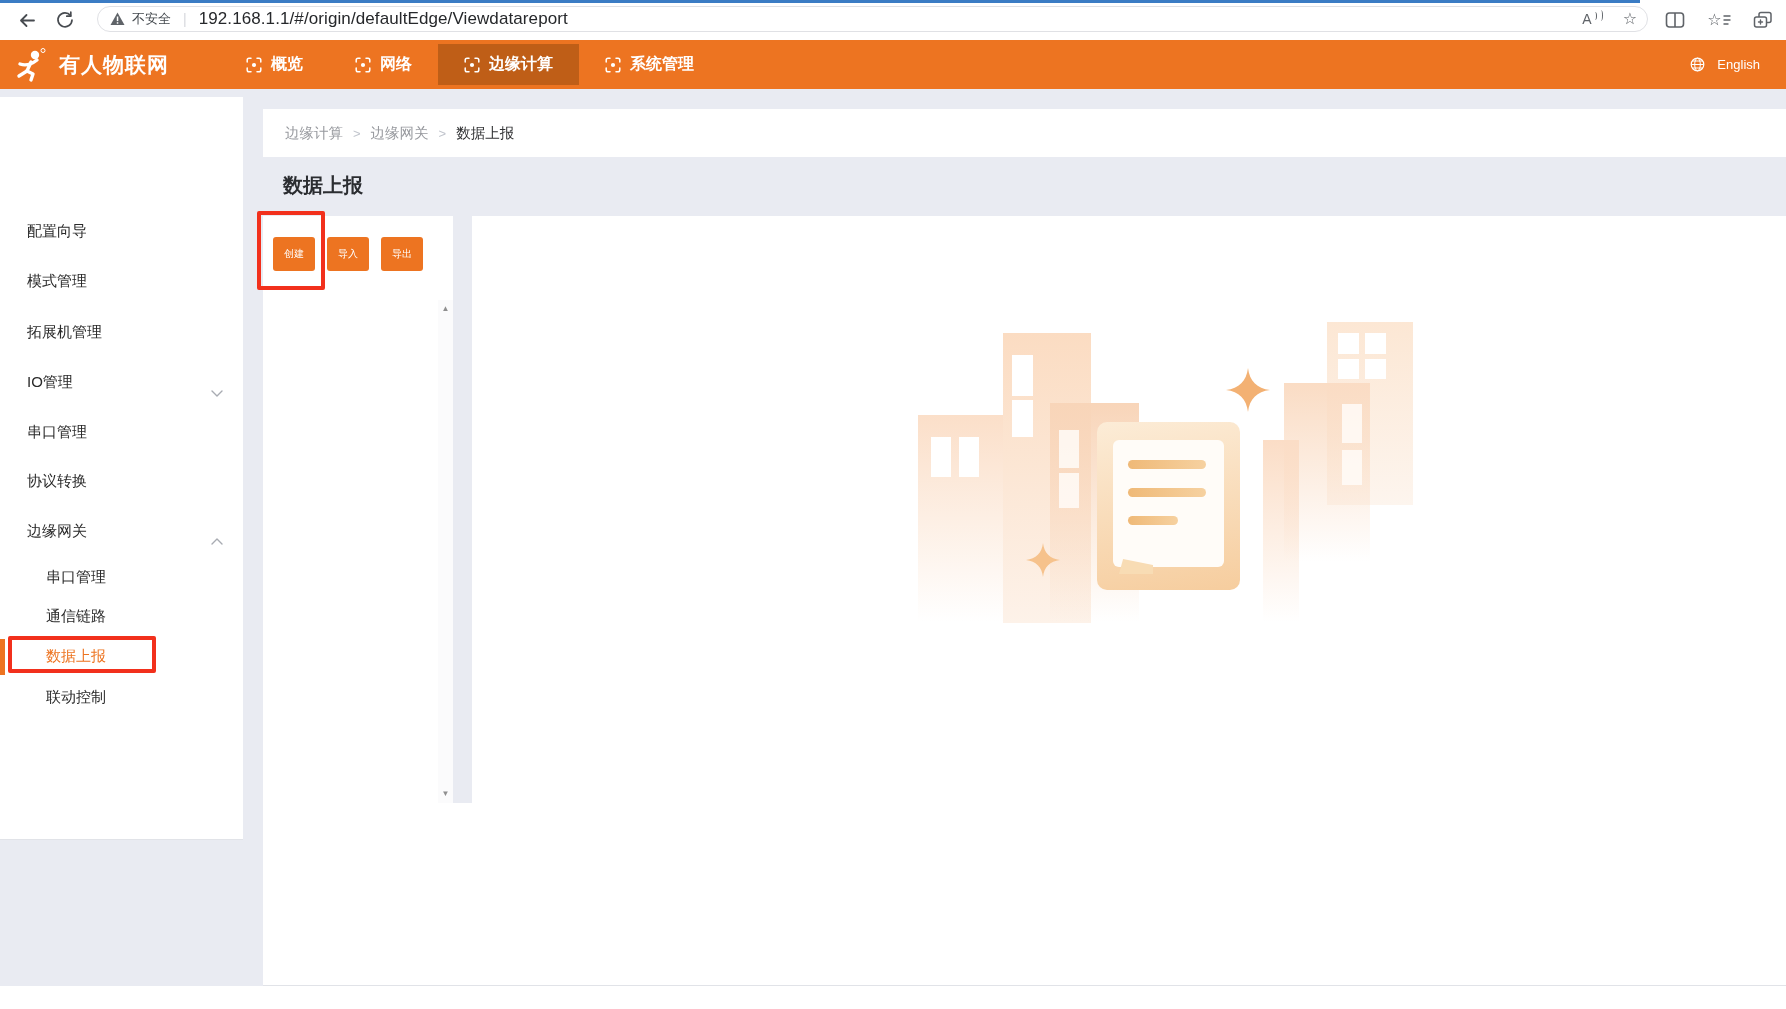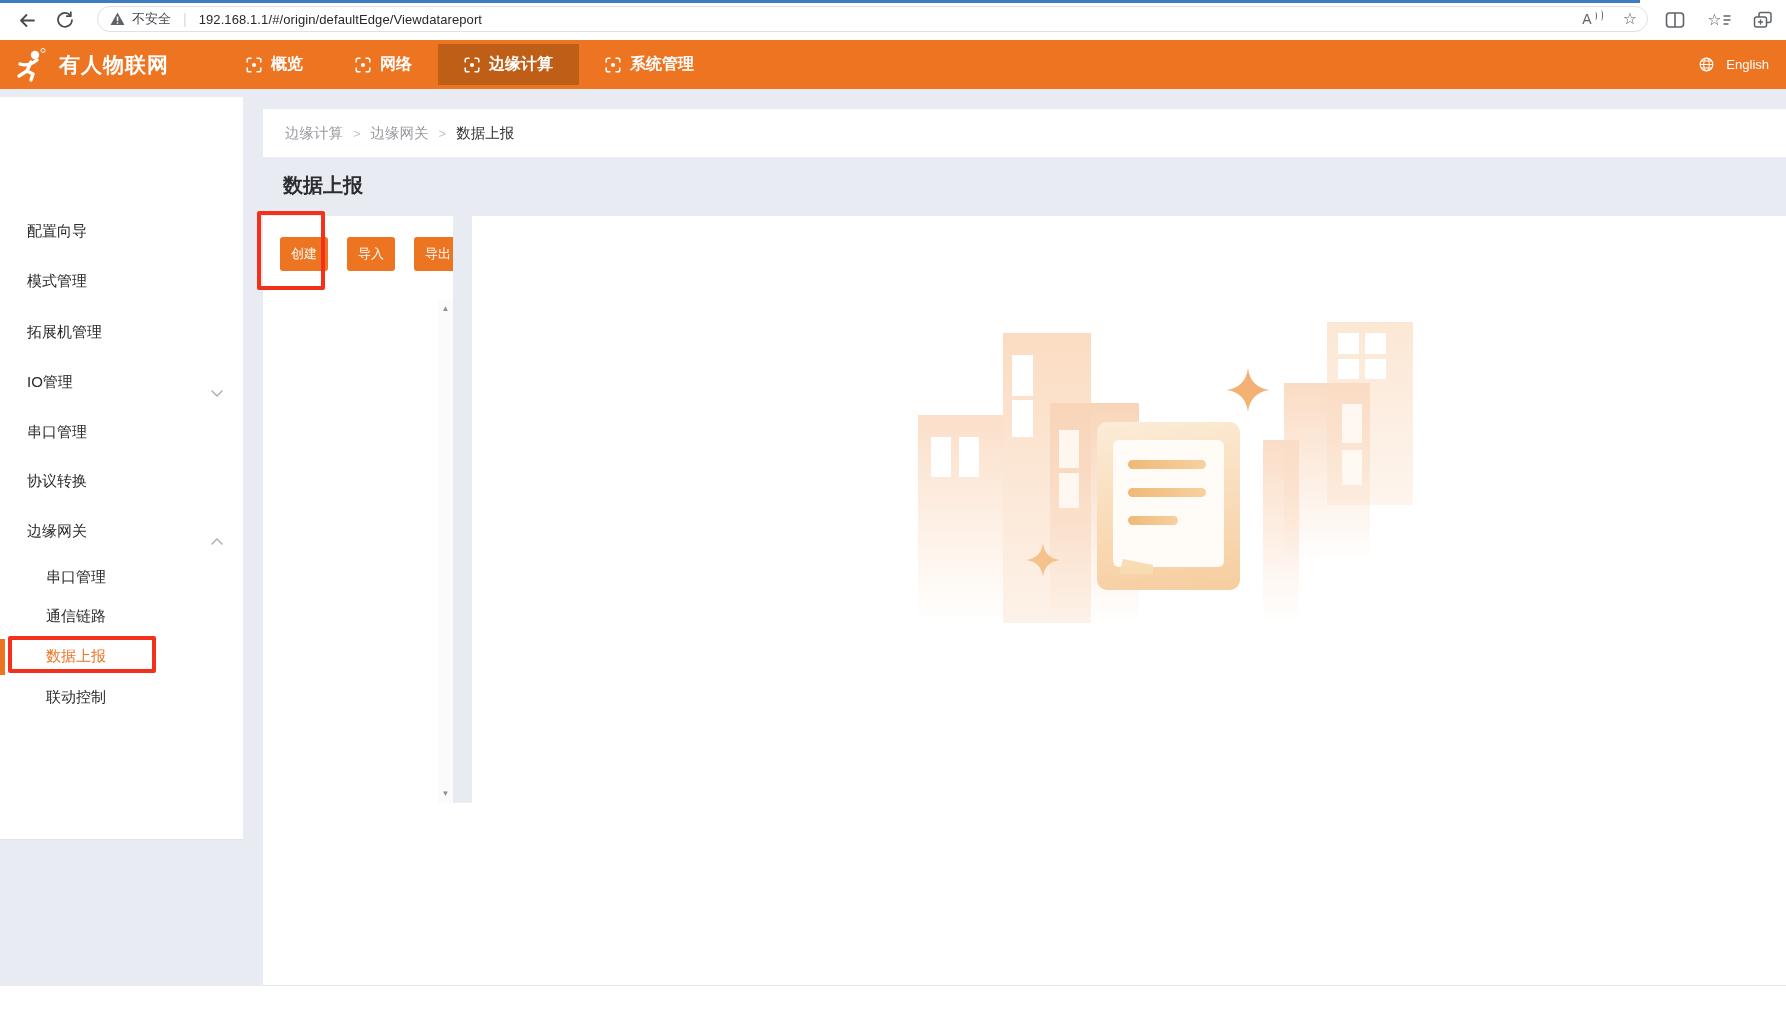--- a/index.html
+++ b/index.html
@@ -6,33 +6,33 @@
   .page{position:relative;width:1786px;height:1009px;background:#fff;overflow:hidden;
         font-family:"Liberation Sans","DejaVu Sans",sans-serif;}
   
   .browser-bar{position:absolute;left:0;top:0;width:1786px;height:40px;background:#fff;}
   .top-line{position:absolute;left:0;top:0;width:1640px;height:3px;background:#3b7cc4;}
   .nav-ico{position:absolute;top:7px;width:26px;height:26px;display:flex;align-items:center;justify-content:center;cursor:pointer;}
   .addr-pill{position:absolute;left:97px;top:6px;width:1551px;height:26px;border:1px solid #e0e1e5;
              border-radius:14px;background:#fff;display:flex;align-items:center;box-sizing:border-box;}
   .addr-sec{display:flex;align-items:center;gap:7px;margin-left:12px;color:#454a4f;font-size:13px;}
   .addr-sep{color:#d6d8dc;margin:0 12px;font-size:14px;}
-  .addr-url{color:#26282b;font-size:13px;letter-spacing:.1px;}
+  .addr-url{color:#26282b;font-size:17px;letter-spacing:.1px;}
   .pill-right{position:absolute;right:10px;top:0;height:24px;display:flex;align-items:center;gap:20px;color:#5f6368;}
   .readaloud{font-size:14px;color:#5f6368;display:flex;align-items:flex-start;}
   .readaloud .arc{display:inline-block;width:3px;height:8px;border-right:1.4px solid #5f6368;border-radius:50%;margin-left:1.5px;margin-top:1px;}
   .star-glyph{font-size:16px;color:#5f6368;line-height:1;}
   
   .header{position:absolute;left:0;top:40px;width:1786px;height:49px;background:#ed7421;display:flex;align-items:center;}
   .brand{display:flex;align-items:center;gap:9px;padding-left:14px;width:178px;}
   .brand-text{color:#fff;font-size:21px;font-weight:bold;letter-spacing:1px;}
   .tabs{display:flex;height:41px;margin-left:28px;}
   .tab{display:flex;align-items:center;gap:9px;padding:0 26px;color:#fff;font-size:16px;font-weight:bold;cursor:pointer;}
   .tab.active{background:#bf5e17;}
-  .lang{margin-left:auto;display:flex;align-items:center;gap:12px;color:#fff;font-size:13px;padding-right:17px;cursor:pointer;}
+  .lang{margin-left:auto;display:flex;align-items:center;gap:12px;color:#fff;font-size:13px;padding-right:26px;cursor:pointer;}
   
   .app-bg{position:absolute;left:0;top:89px;width:1786px;height:897px;background:#e9ebf2;}
   
   .sidebar{position:absolute;left:0;top:97px;width:243px;height:743px;background:#fff;border-bottom:1px solid #e1e3e8;box-sizing:border-box;}
   .side-item{position:absolute;left:0;width:243px;height:28px;line-height:28px;font-size:15px;color:#2a2a2a;
              padding-left:27px;box-sizing:border-box;cursor:pointer;}
   .side-sub{padding-left:46px;}
   .side-item.active{color:#ed7421;}
   .side-chev{position:absolute;right:20px;top:10px;}
   .active-bar{position:absolute;left:0;top:542px;width:5px;height:36px;background:#ed7421;}
@@ -40,22 +40,22 @@
   
   .crumb-card{position:absolute;left:263px;top:109px;width:1523px;height:48px;background:#fff;display:flex;align-items:center;padding-left:22px;box-sizing:border-box;font-size:14.5px;}
   .crumb{color:#97999e;cursor:pointer;}
   .crumb.current{color:#303133;cursor:default;}
   .crumb-sep{color:#c0c4cc;margin:0 10px;font-size:13px;}
   
   .page-title{position:absolute;left:283px;top:172px;font-size:20px;font-weight:bold;color:#2b2d31;}
   
   .main-card{position:absolute;left:263px;top:216px;width:1523px;height:770px;background:#fff;border-bottom:1px solid #e1e3e8;box-sizing:border-box;}
   .btn-row{position:absolute;left:10px;top:21px;display:flex;gap:12px;}
-  .obtn{height:34px;padding:0 11px;background:#ed7421;color:#fff;font-size:13px;border:none;border-radius:3px;
-        display:flex;align-items:center;cursor:pointer;font-family:inherit;margin-left:7px;}
+  .obtn{height:34px;padding:0 11px;background:#ed7421;color:#fff;font-size:10px;border:none;border-radius:3px;
+        display:flex;align-items:center;cursor:pointer;font-family:inherit;}
   .red-box-create{position:absolute;left:-6px;top:-5px;width:68px;height:79px;border:4px solid #f2301c;border-radius:2px;box-sizing:border-box;pointer-events:none;}
   .scroll-strip{position:absolute;left:175px;top:84px;width:15px;height:503px;background:#fbfbfc;
                 display:flex;flex-direction:column;justify-content:space-between;align-items:center;}
   .scroll-arrow{font-size:8px;color:#8f8f8f;padding:5px 0;cursor:pointer;line-height:1;}
   .v-divider{position:absolute;left:190px;top:0;width:19px;height:587px;background:#e9ebf2;}
   
   .illus{position:absolute;left:649px;top:102px;width:504px;height:308px;}
   .bld{position:absolute;}
   .win{position:absolute;background:#fff;}
   .win-soft{position:absolute;background:rgba(255,252,248,.85);}

